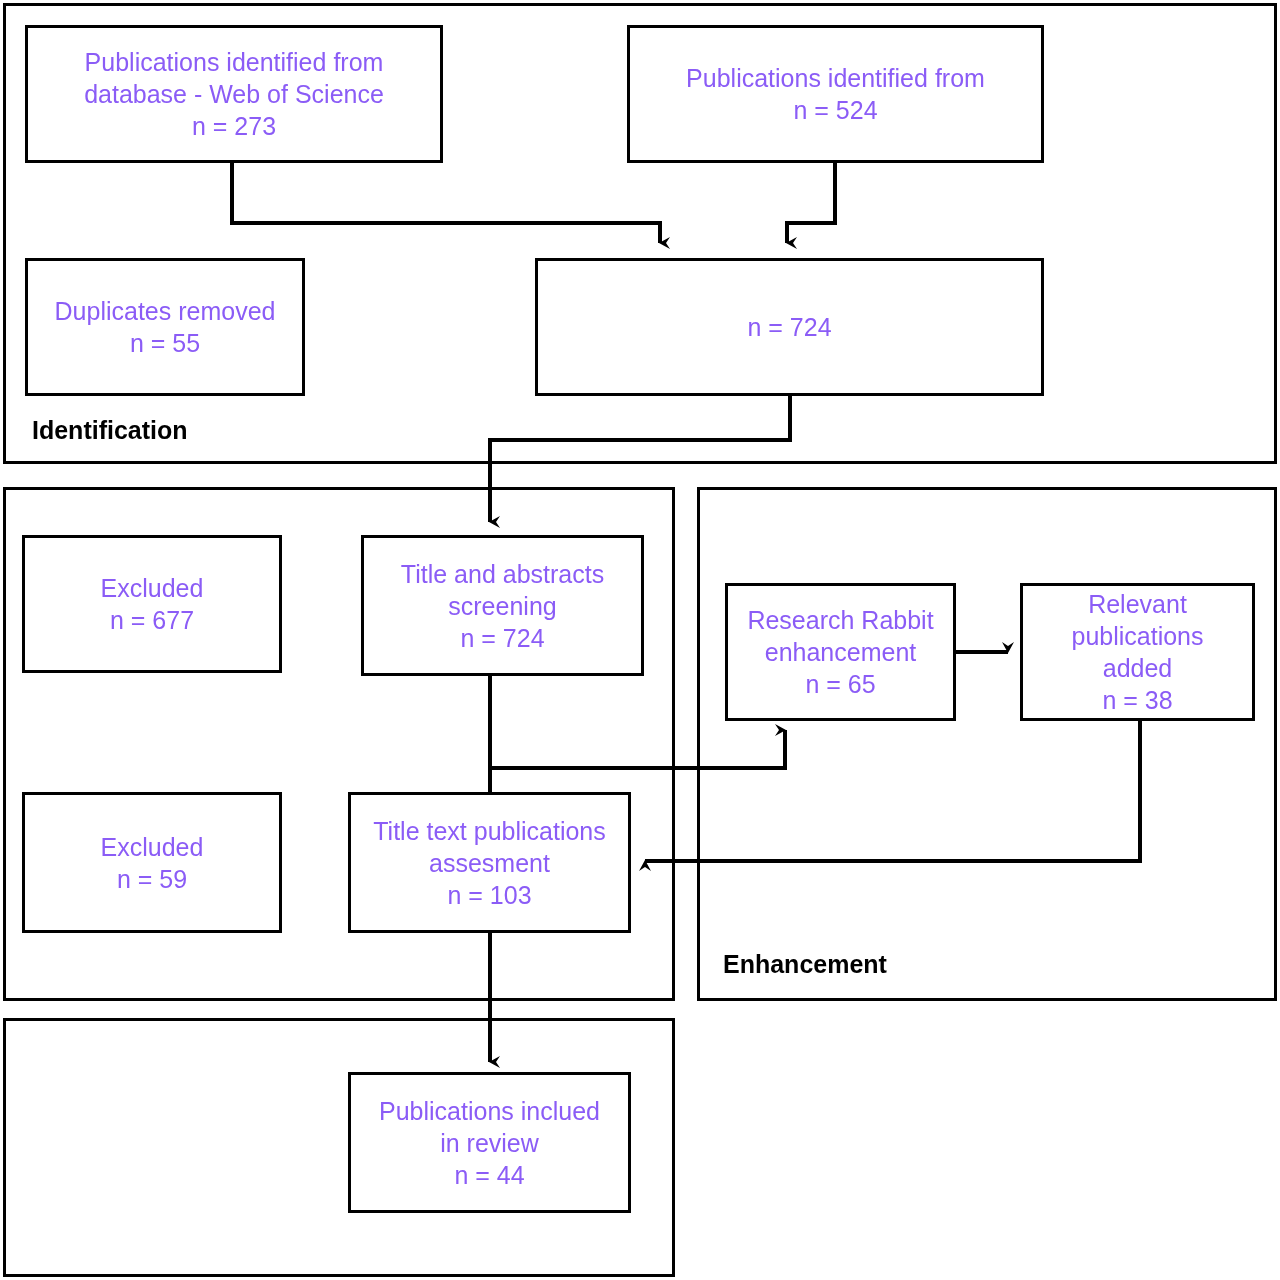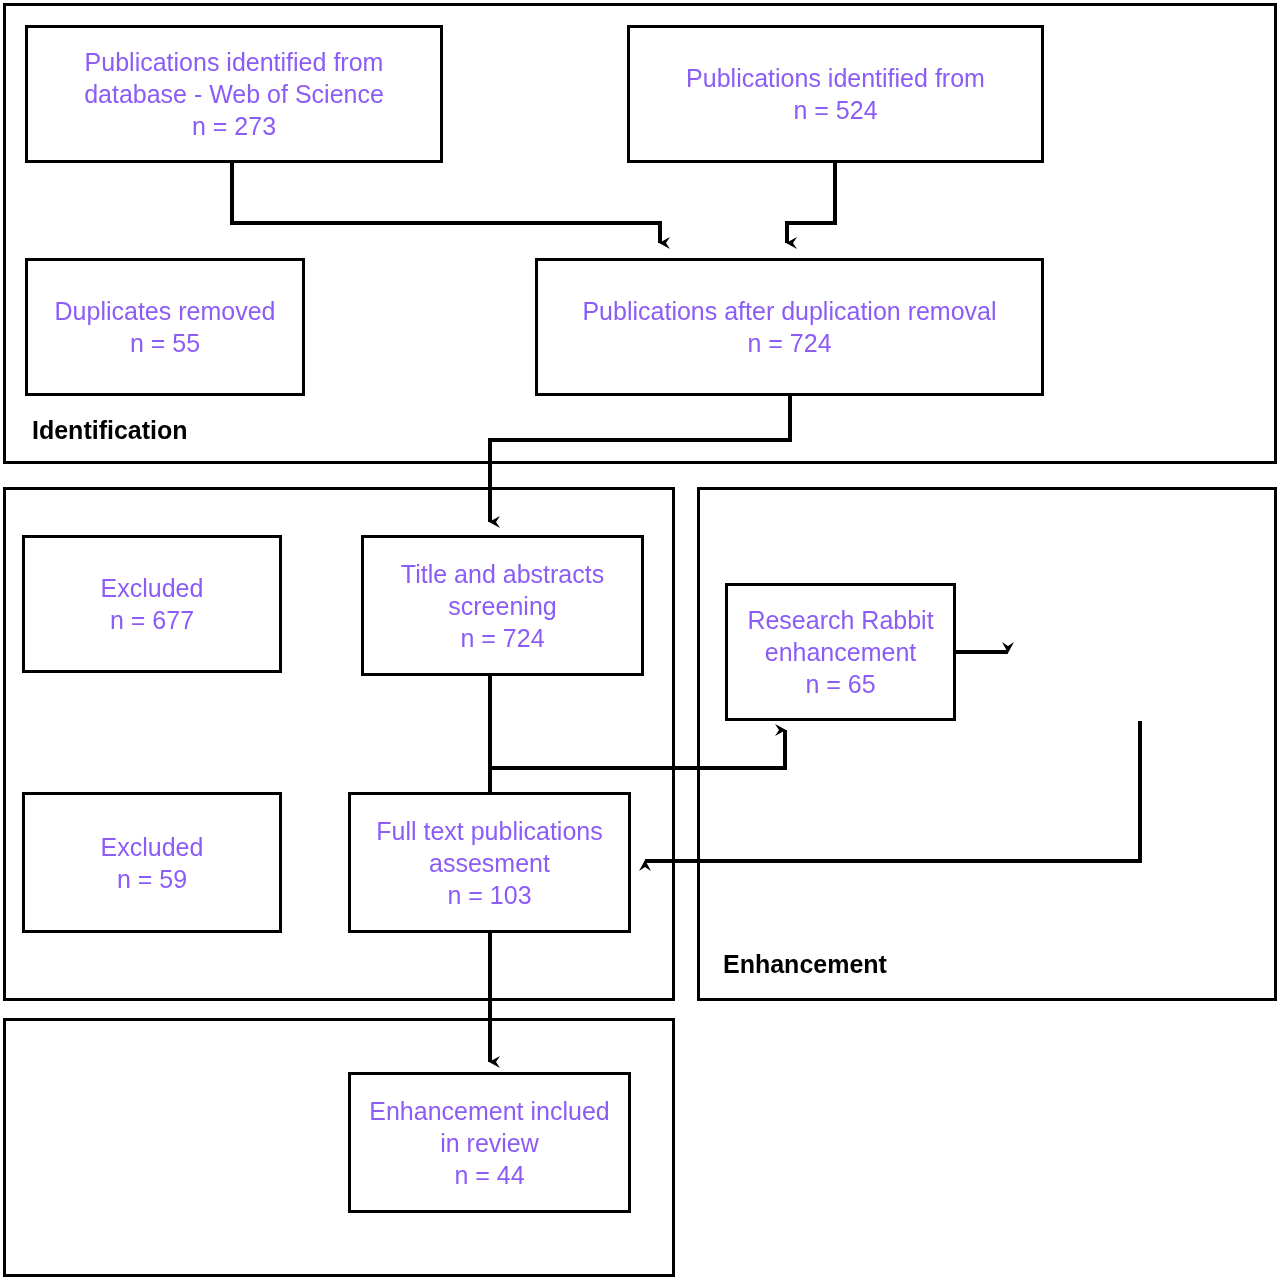--- a/index.html
+++ b/index.html
@@ -112,21 +112,20 @@
     <span class="line">Publications identified from</span>
     <span class="line">n = 524</span>
   </div>
 
   <div class="node" style="left:25px; top:258px; width:280px; height:138px;">
     <span class="line">Duplicates removed</span>
     <span class="line">n = 55</span>
   </div>
 
   <div class="node" style="left:535px; top:258px; width:509px; height:138px;">
-    <span class="line">Publications after duplication removal</span>
     <span class="line">n = 724</span>
   </div>
 
   <div class="stage" style="left:3px; top:487px; width:672px; height:514px;"></div>
 
   <div class="node" style="left:22px; top:535px; width:260px; height:138px;">
     <span class="line">Excluded</span>
     <span class="line">n = 677</span>
   </div>
 
@@ -135,36 +134,42 @@
     <span class="line">screening</span>
     <span class="line">n = 724</span>
   </div>
 
   <div class="node" style="left:22px; top:792px; width:260px; height:141px;">
     <span class="line">Excluded</span>
     <span class="line">n = 59</span>
   </div>
 
   <div class="node" style="left:348px; top:792px; width:283px; height:141px;">
-    <span class="line">Full text publications</span>
+    <span class="line">Title text publications</span>
     <span class="line">assesment</span>
     <span class="line">n = 103</span>
   </div>
 
   <div class="stage" style="left:697px; top:487px; width:580px; height:514px;"></div>
   <div class="stage-label" style="left:723px; top:952px;">Enhancement</div>
 
   <div class="node" style="left:725px; top:583px; width:231px; height:138px;text-align:right;">
     <span class="line">Research Rabbit</span>
     <span class="line">enhancement</span>
     <span class="line">n = 65</span>
   </div>
 
+  <div class="node" style="left:1020px; top:583px; width:235px; height:138px;">
+    <span class="line">Relevant</span>
+    <span class="line">publications</span>
+    <span class="line">added</span>
+    <span class="line">n = 38</span>
+  </div>
 
   <div class="stage" style="left:3px; top:1018px; width:672px; height:259px;"></div>
 
   <div class="node" style="left:348px; top:1072px; width:283px; height:141px;">
-    <span class="line">Enhancement inclued</span>
+    <span class="line">Publications inclued</span>
     <span class="line">in review</span>
     <span class="line">n = 44</span>
   </div>
 
 </div>
 
 </body></html>

